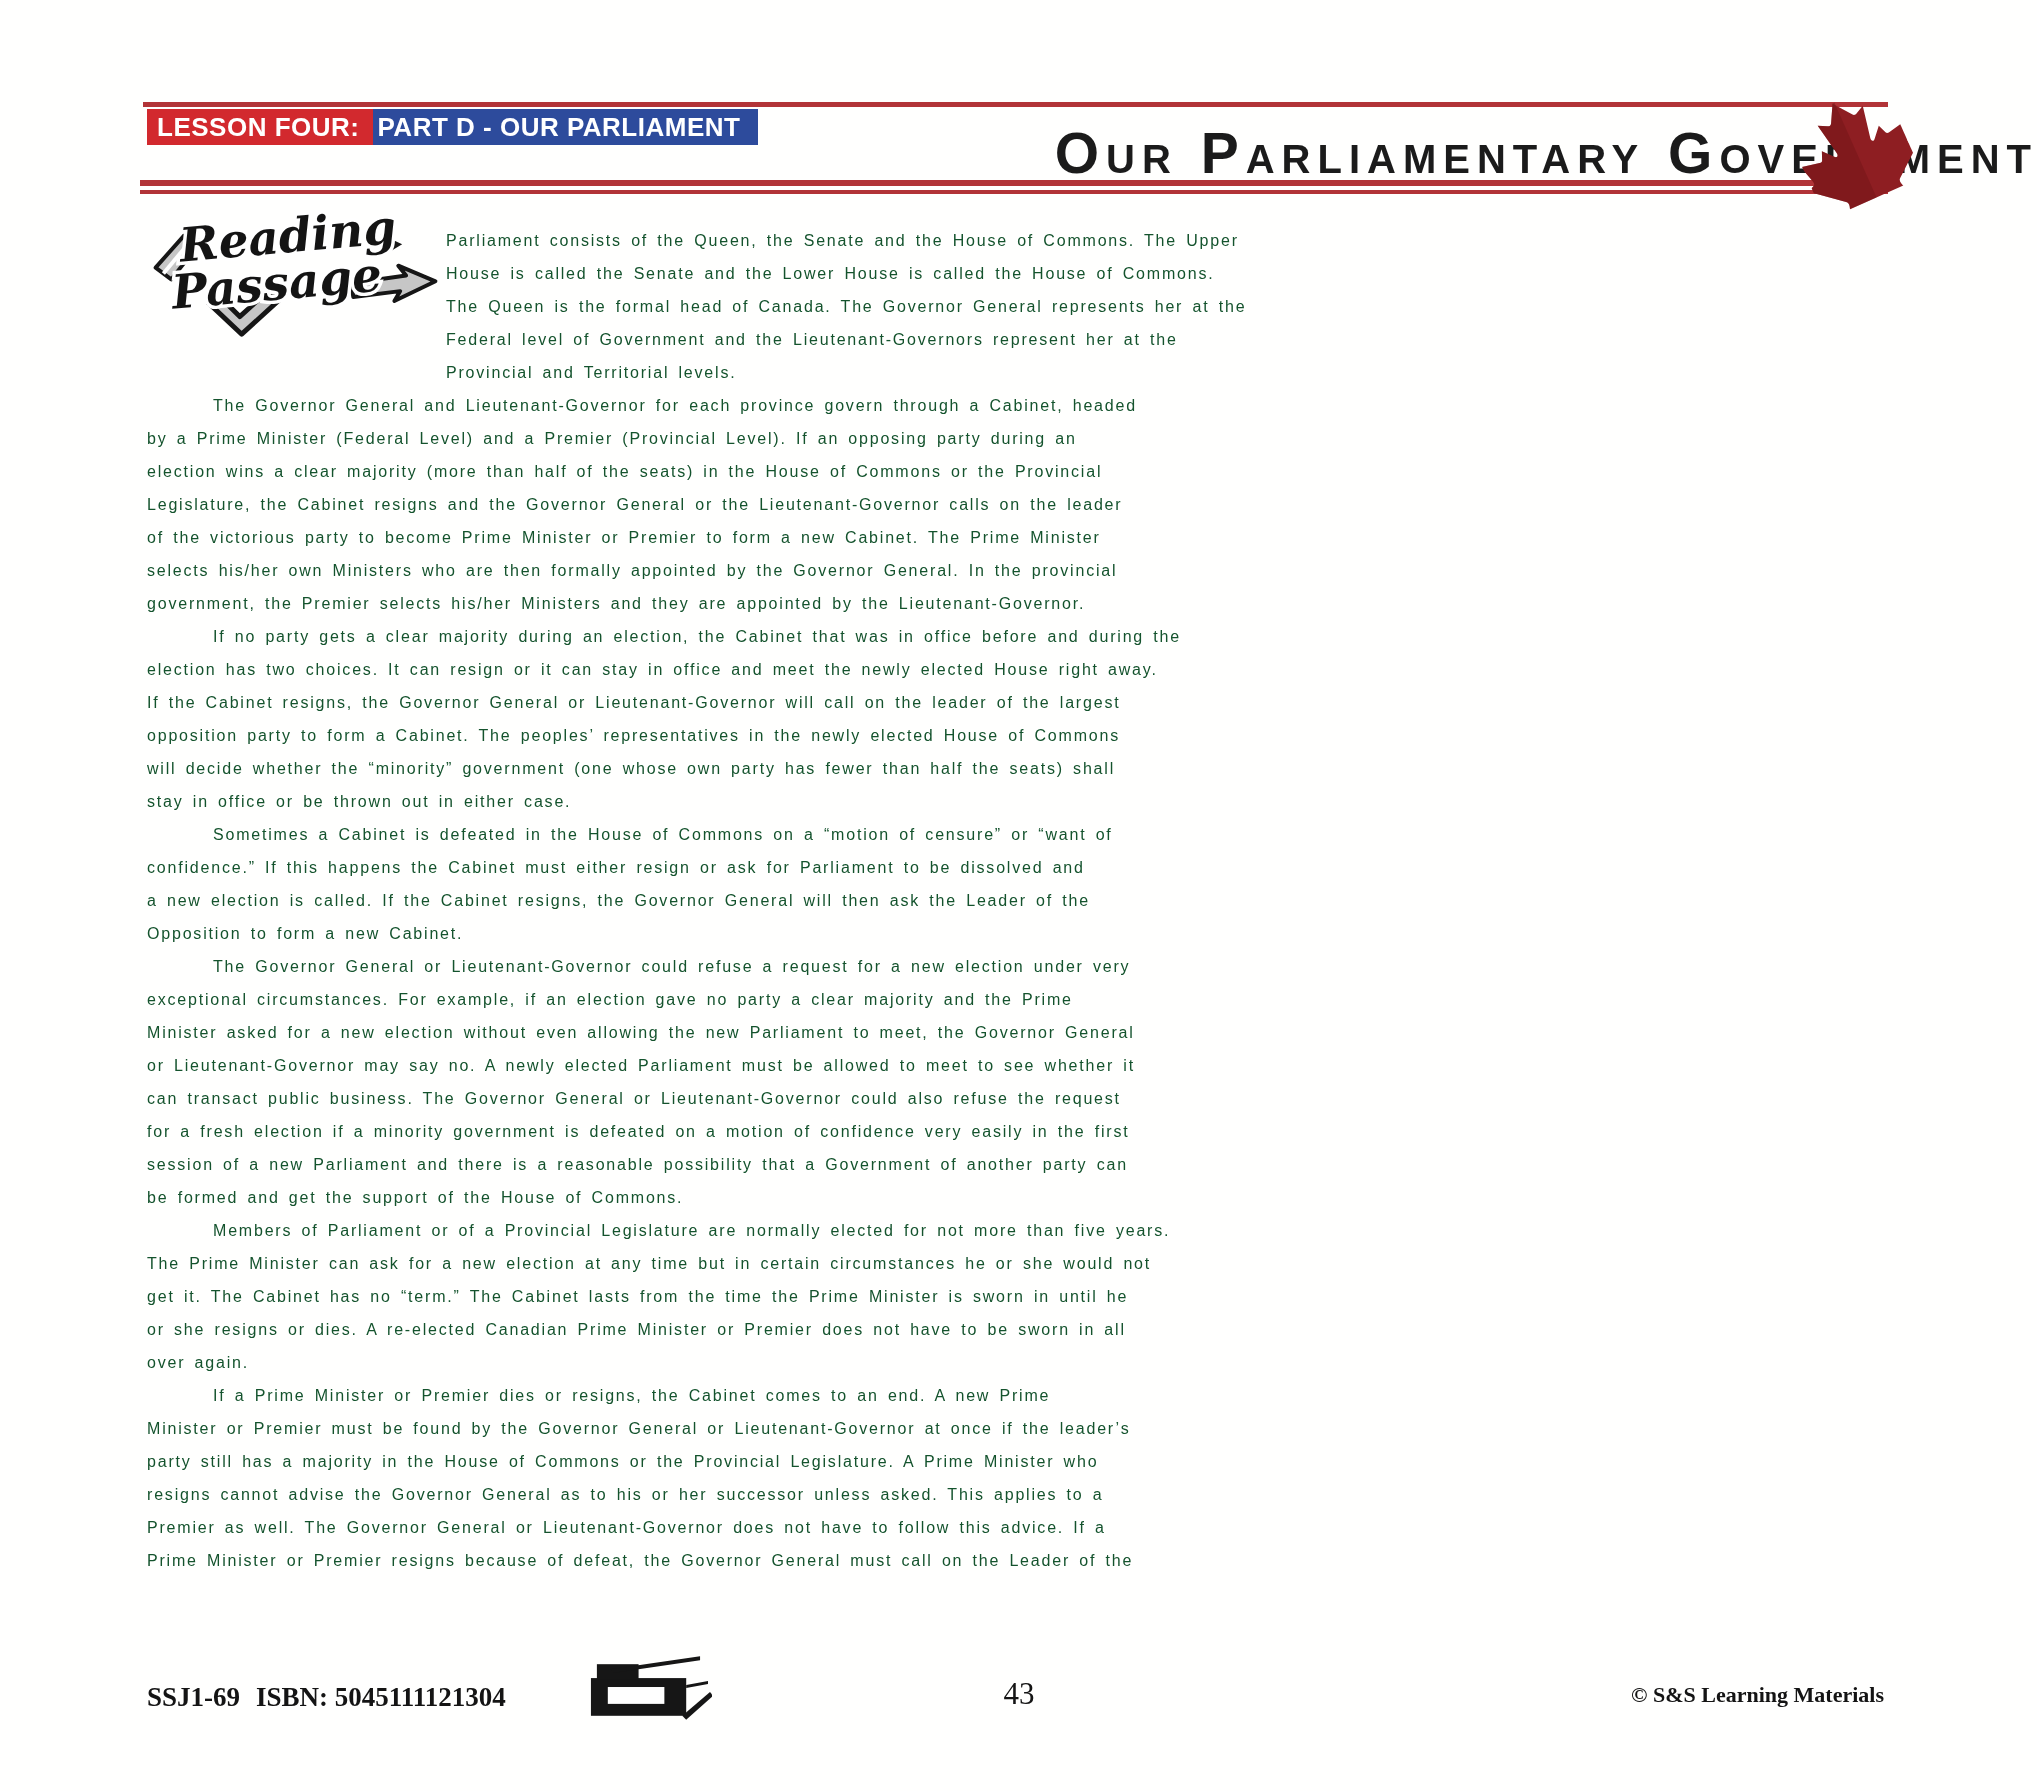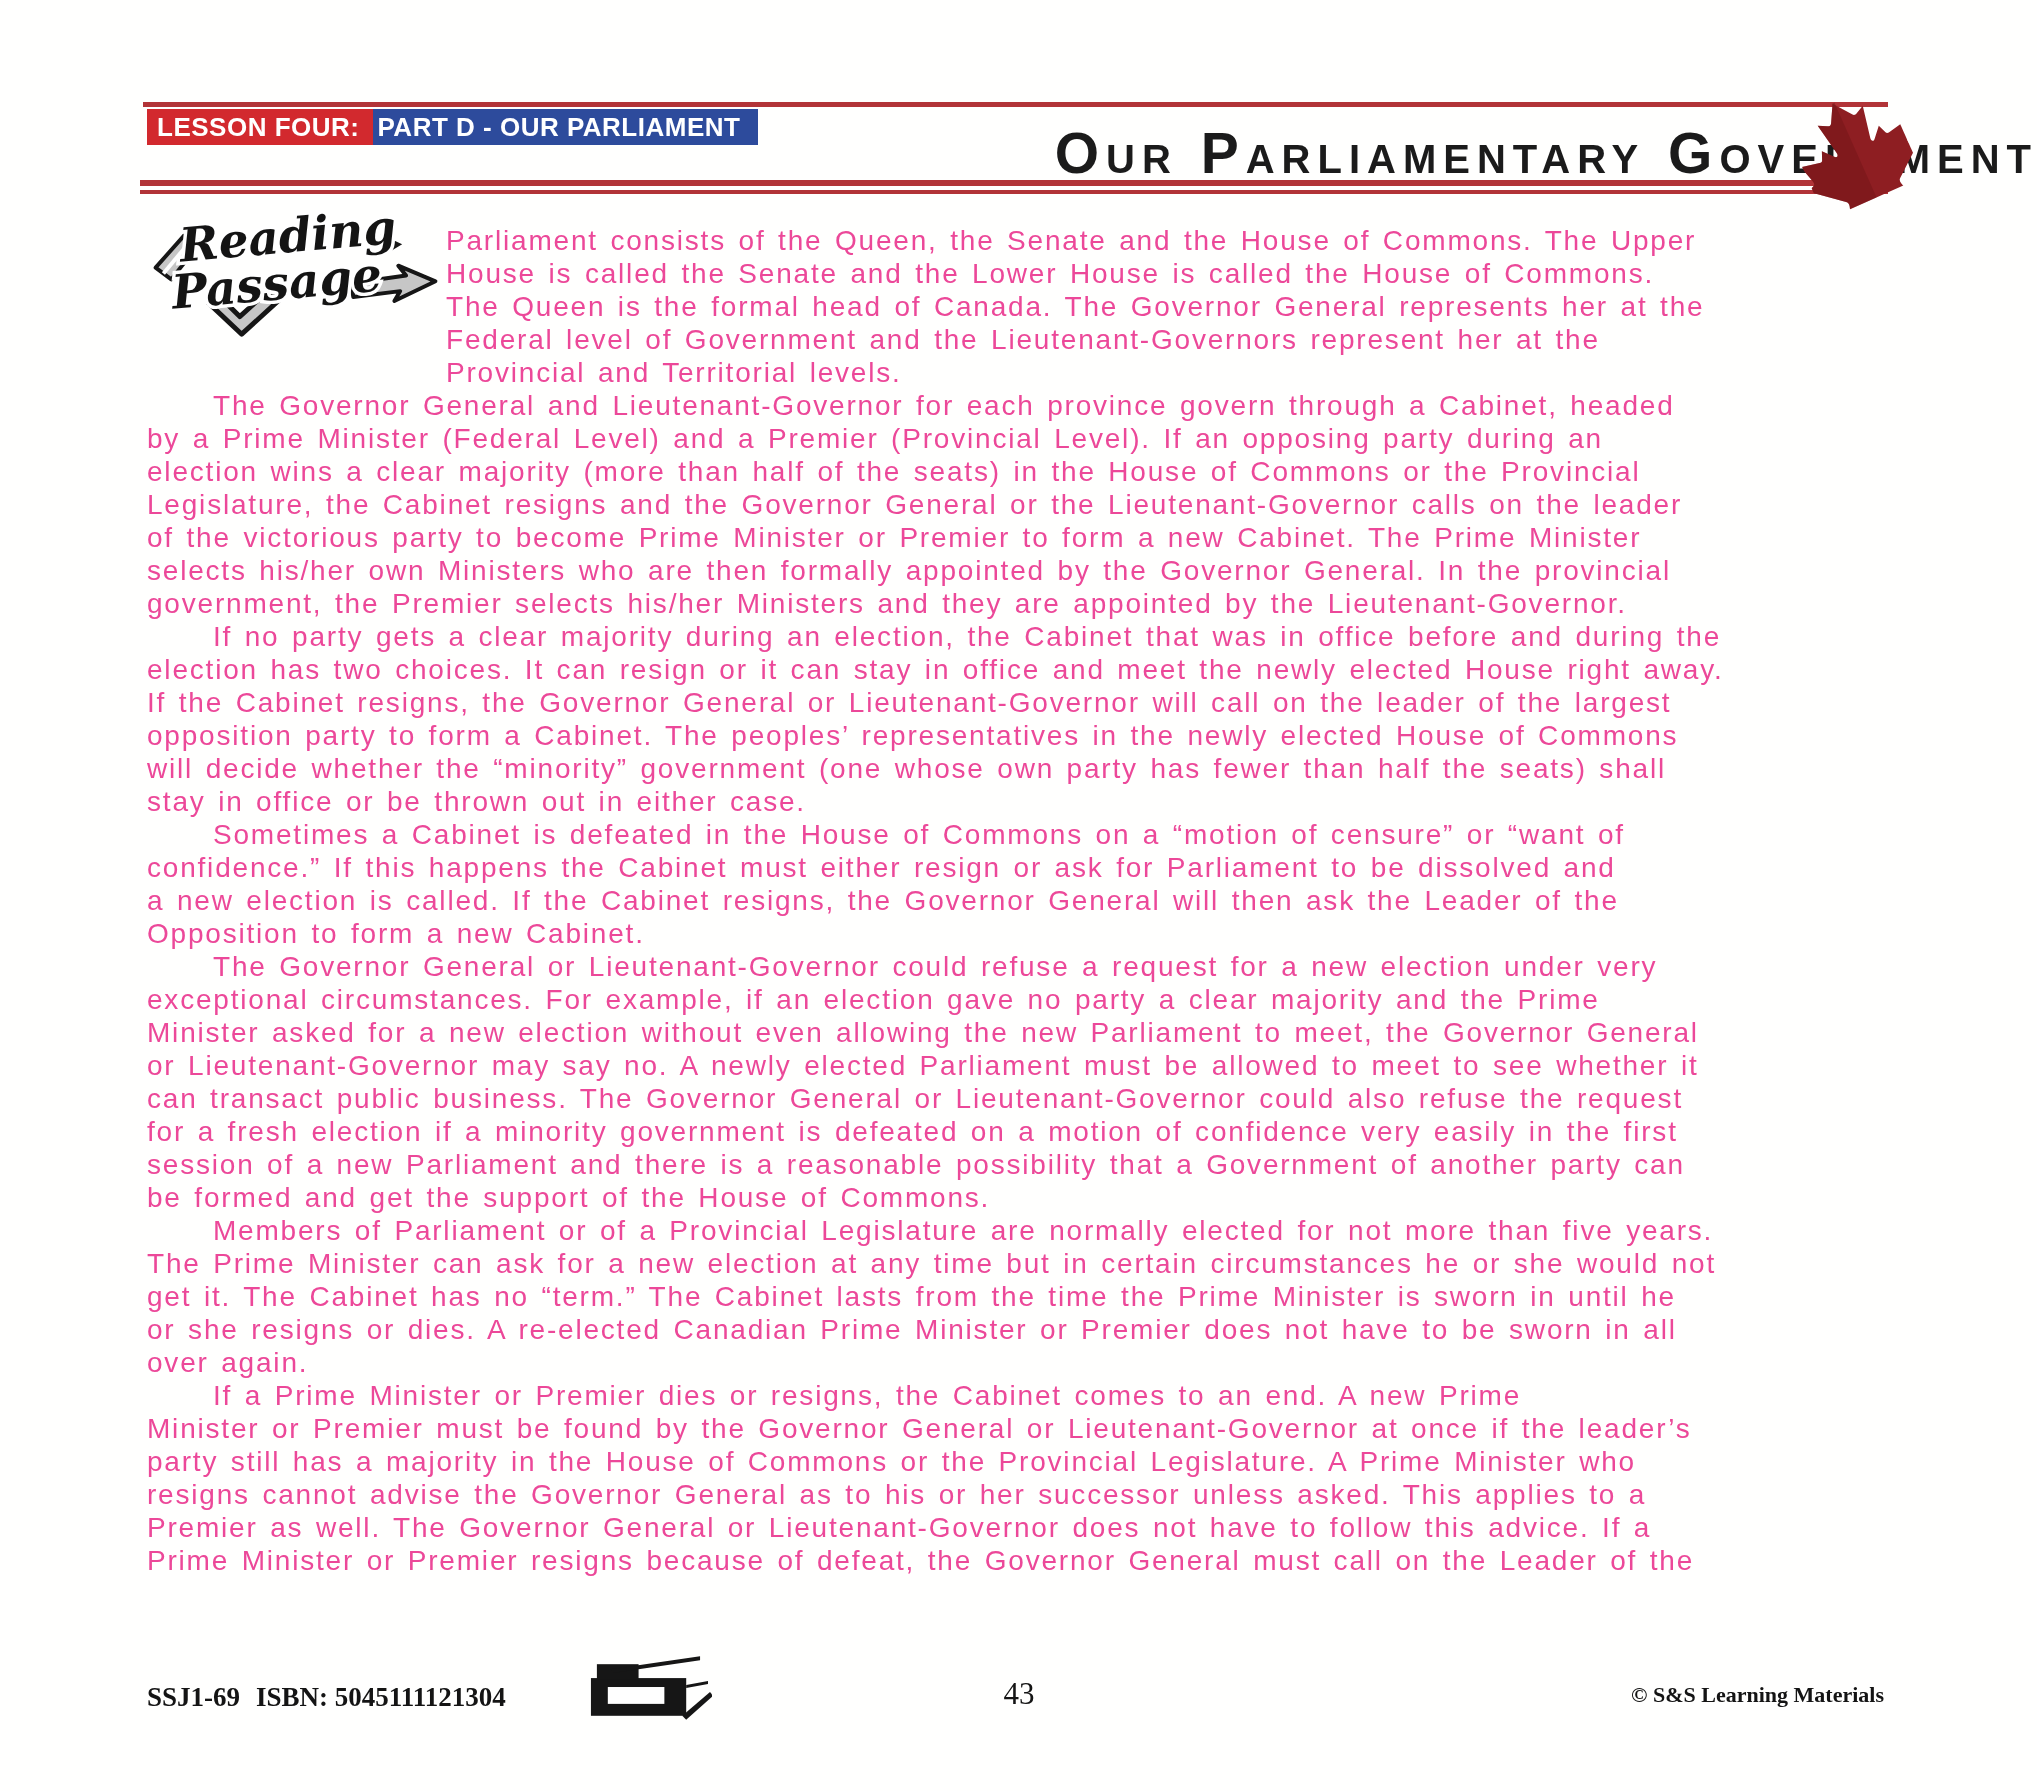--- a/index.html
+++ b/index.html
@@ -46,24 +46,24 @@
     transform:rotate(-24deg);
   }
   
   .rp-logo{position:absolute;left:149px;top:205px;width:295px;height:137px;}
   
   .content{
     position:absolute;left:147px;top:224px;width:1781px;
   }
   .intro,.para{
     margin:0;
-    font-size:28px;line-height:33px;
+    font-size:16px;line-height:33px;
     letter-spacing:1.8px;word-spacing:3px;
     white-space:pre-line;
-    color:#ec4899;
+    color:#14532d;
   }
   .intro{margin-left:299px;}
   .para{text-indent:66px;}
   
   .footer-left{
     position:absolute;left:147px;top:1682px;
     font-family:"Liberation Serif", serif;
     font-weight:700;font-size:27px;color:#141414;
     white-space:nowrap;
   }

